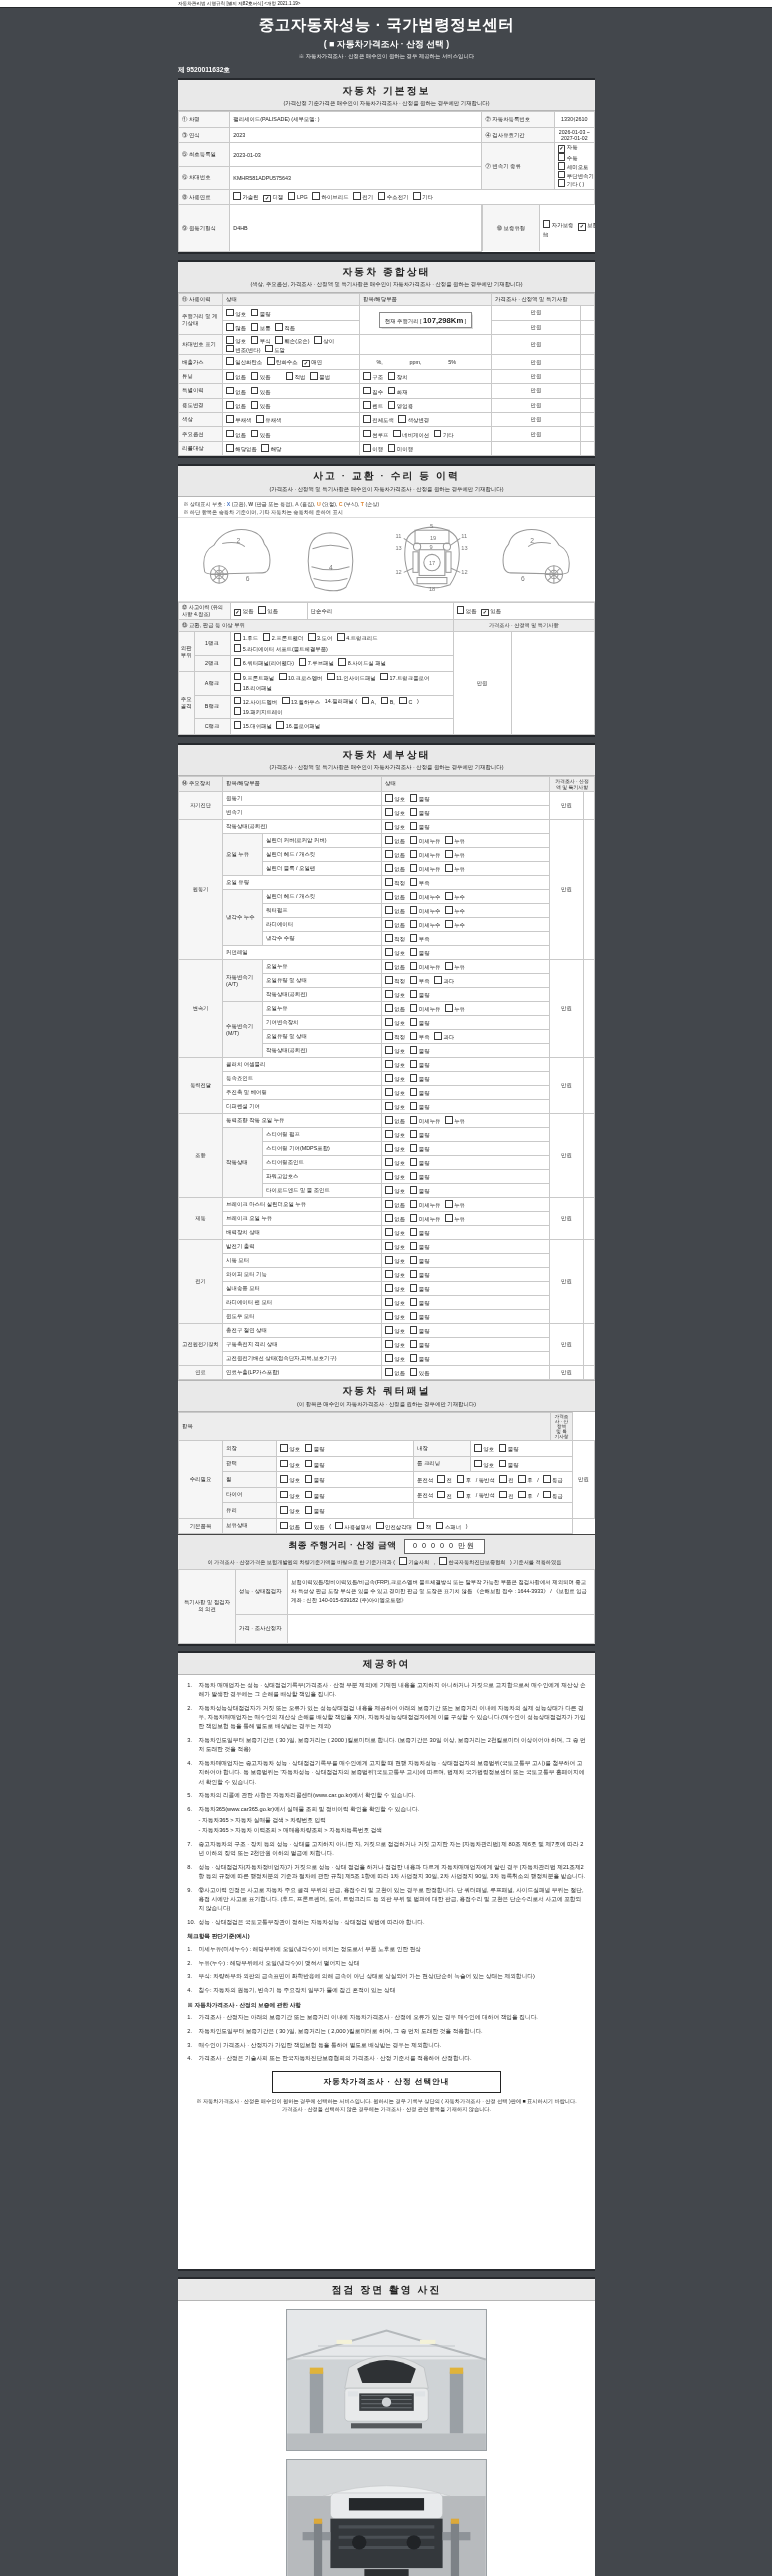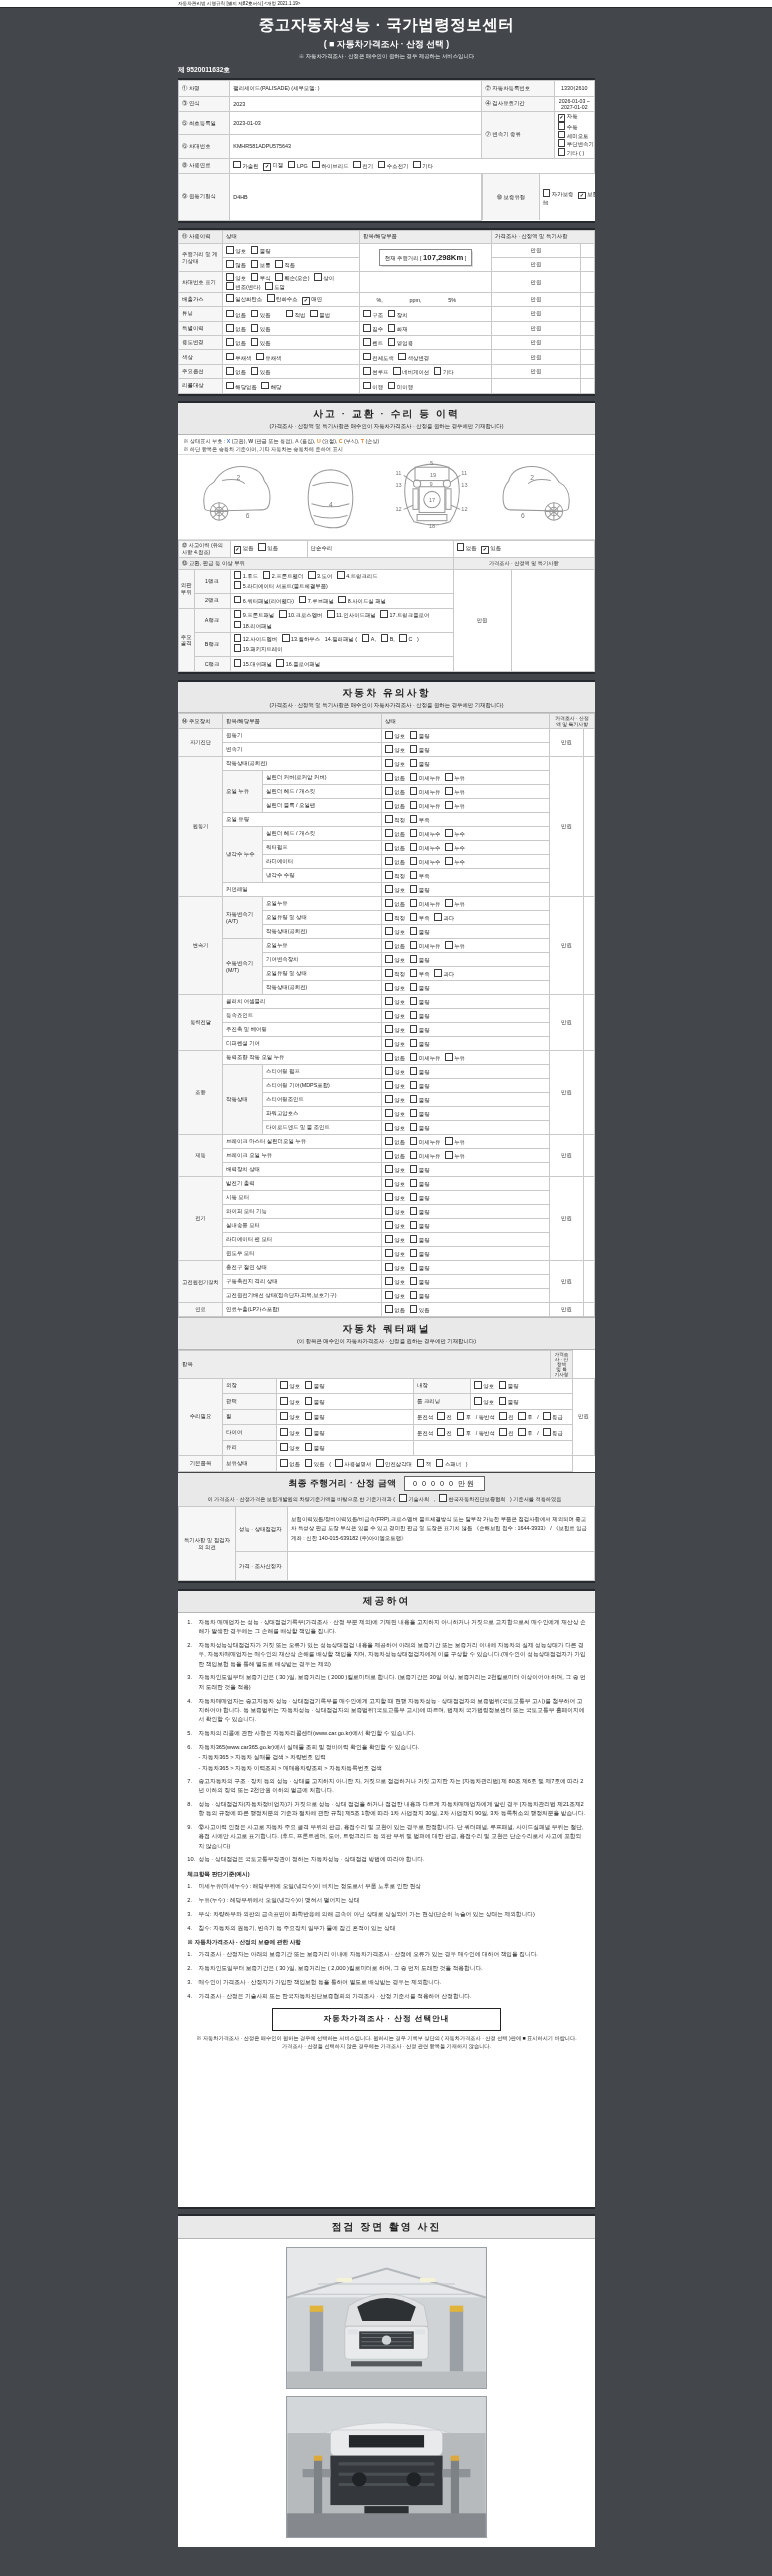--- a/index.html
+++ b/index.html
@@ -55,20 +55,24 @@
 <div class="wrap">
 
   <div class="hdr">
     <h1>중고자동차성능 · 국가법령정보센터</h1>
     <div class="sub">( ■ 자동차가격조사 · 산정 선택 )</div>
     <div class="note">※ 자동차가격조사 · 산정은 매수인이 원하는 경우 제공하는 서비스입니다</div>
   </div>
   <div class="docno">제 9520011632호</div>
 
   <div class="card">
+    <div class="sechead">
+      <h2>자동차 기본정보</h2>
+      <div class="ss">(가격산정 기준가격은 매수인이 자동차가격조사 · 산정을 원하는 경우에만 기재합니다)</div>
+    </div>
     <div id="basic-table">
         <table>
 <tbody>
             <tr style="height:15.5px">
               <td class="lb" style="width:44px">① 차명</td>
               <td style="width:245px">팰리세이드(PALISADE) (세부모델: )</td>
               <td class="lb" style="width:65px">② 자동차등록번호</td>
               <td class="ct">133머2610</td>
             </tr>
 <tr style="height:15.5px">
@@ -105,20 +109,24 @@
                   </tbody>
                 </table>
               </td>
             </tr>
 </tbody>
         </table>
       </div>
   </div>
 
   <div class="card">
+    <div class="sechead">
+      <h2>자동차 종합상태</h2>
+      <div class="ss">(색상, 주요옵션, 가격조사 · 산정액 및 특기사항은 매수인이 자동차가격조사 · 산정을 원하는 경우에만 기재합니다)</div>
+    </div>
     <div id="comp-table">
         <table>
           <colgroup>
             <col style="width:44px">
             <col style="width:137px">
             <col style="width:132px">
             <col style="width:89px">
             <col>
           </colgroup>
 <tbody>
@@ -315,21 +323,21 @@
               <td class="lb ct">C랭크</td>
               <td colspan="2" style="line-height:1.8"><span class="opt"><span class="ck"></span><span class="cl">15.대쉬패널</span></span><span class="opt"><span class="ck"></span><span class="cl">16.플로어패널</span></span></td>
             </tr>
           </tbody>
         </table>
       </div>
   </div>
 
   <div class="card">
     <div class="sechead">
-      <h2>자동차 유의사항</h2>
+      <h2>자동차 세부상태</h2>
       <div class="ss">(가격조사 · 산정액 및 특기사항은 매수인이 자동차가격조사 · 산정을 원하는 경우에만 기재합니다)</div>
     </div>
     <div id="detail-table">
         <table>
           <colgroup>
             <col style="width:44px">
             <col style="width:40px">
             <col style="width:119px">
             <col style="width:168px">
             <col style="width:34px">

